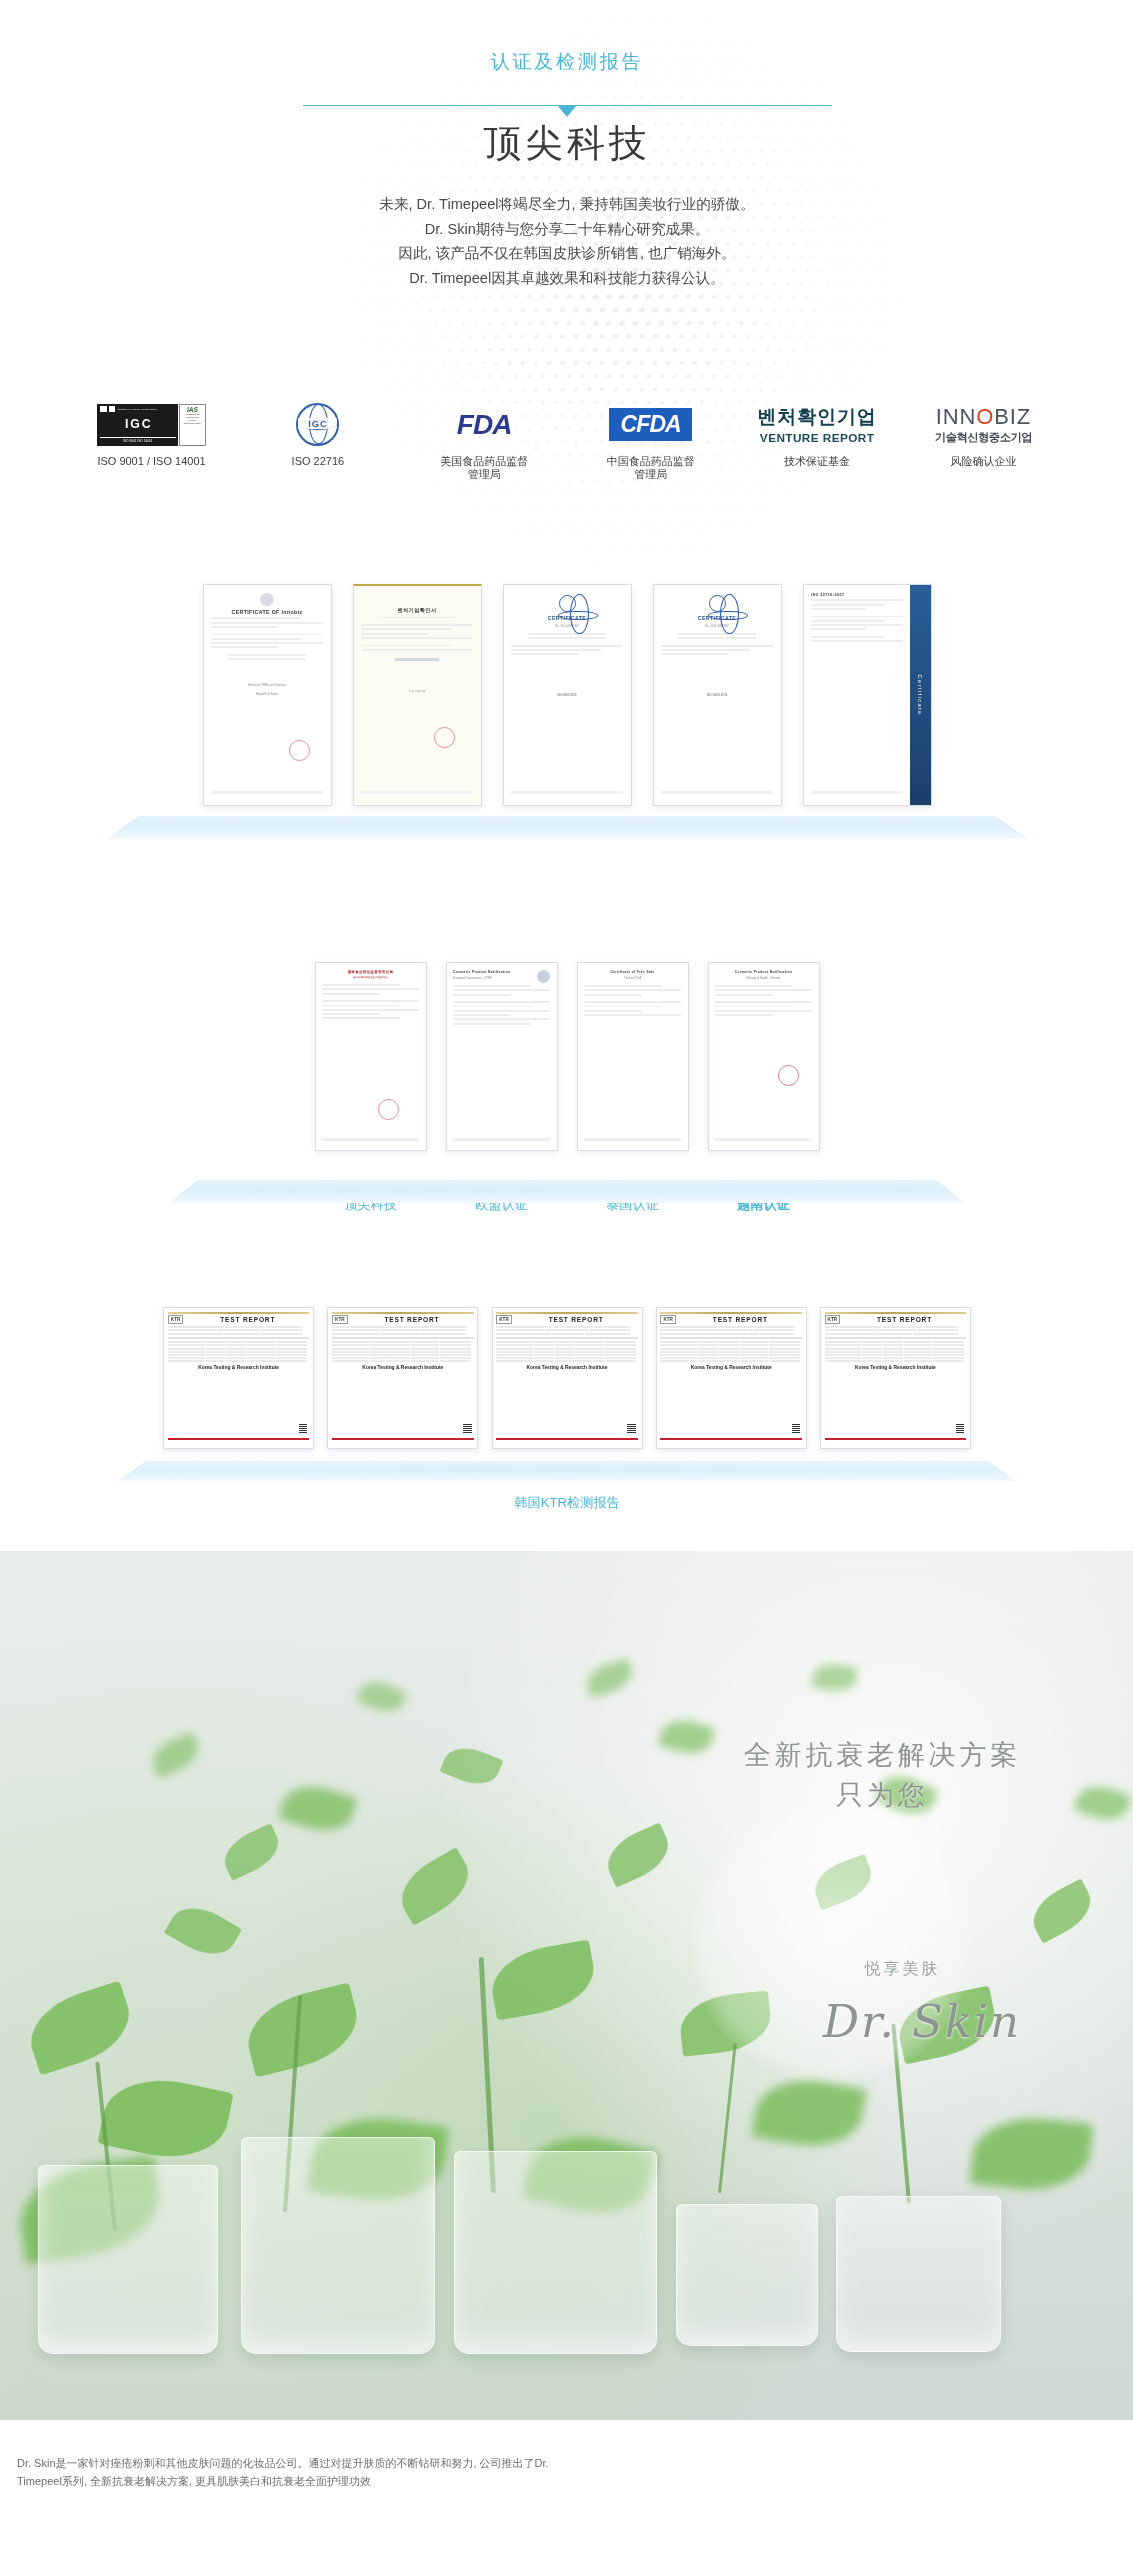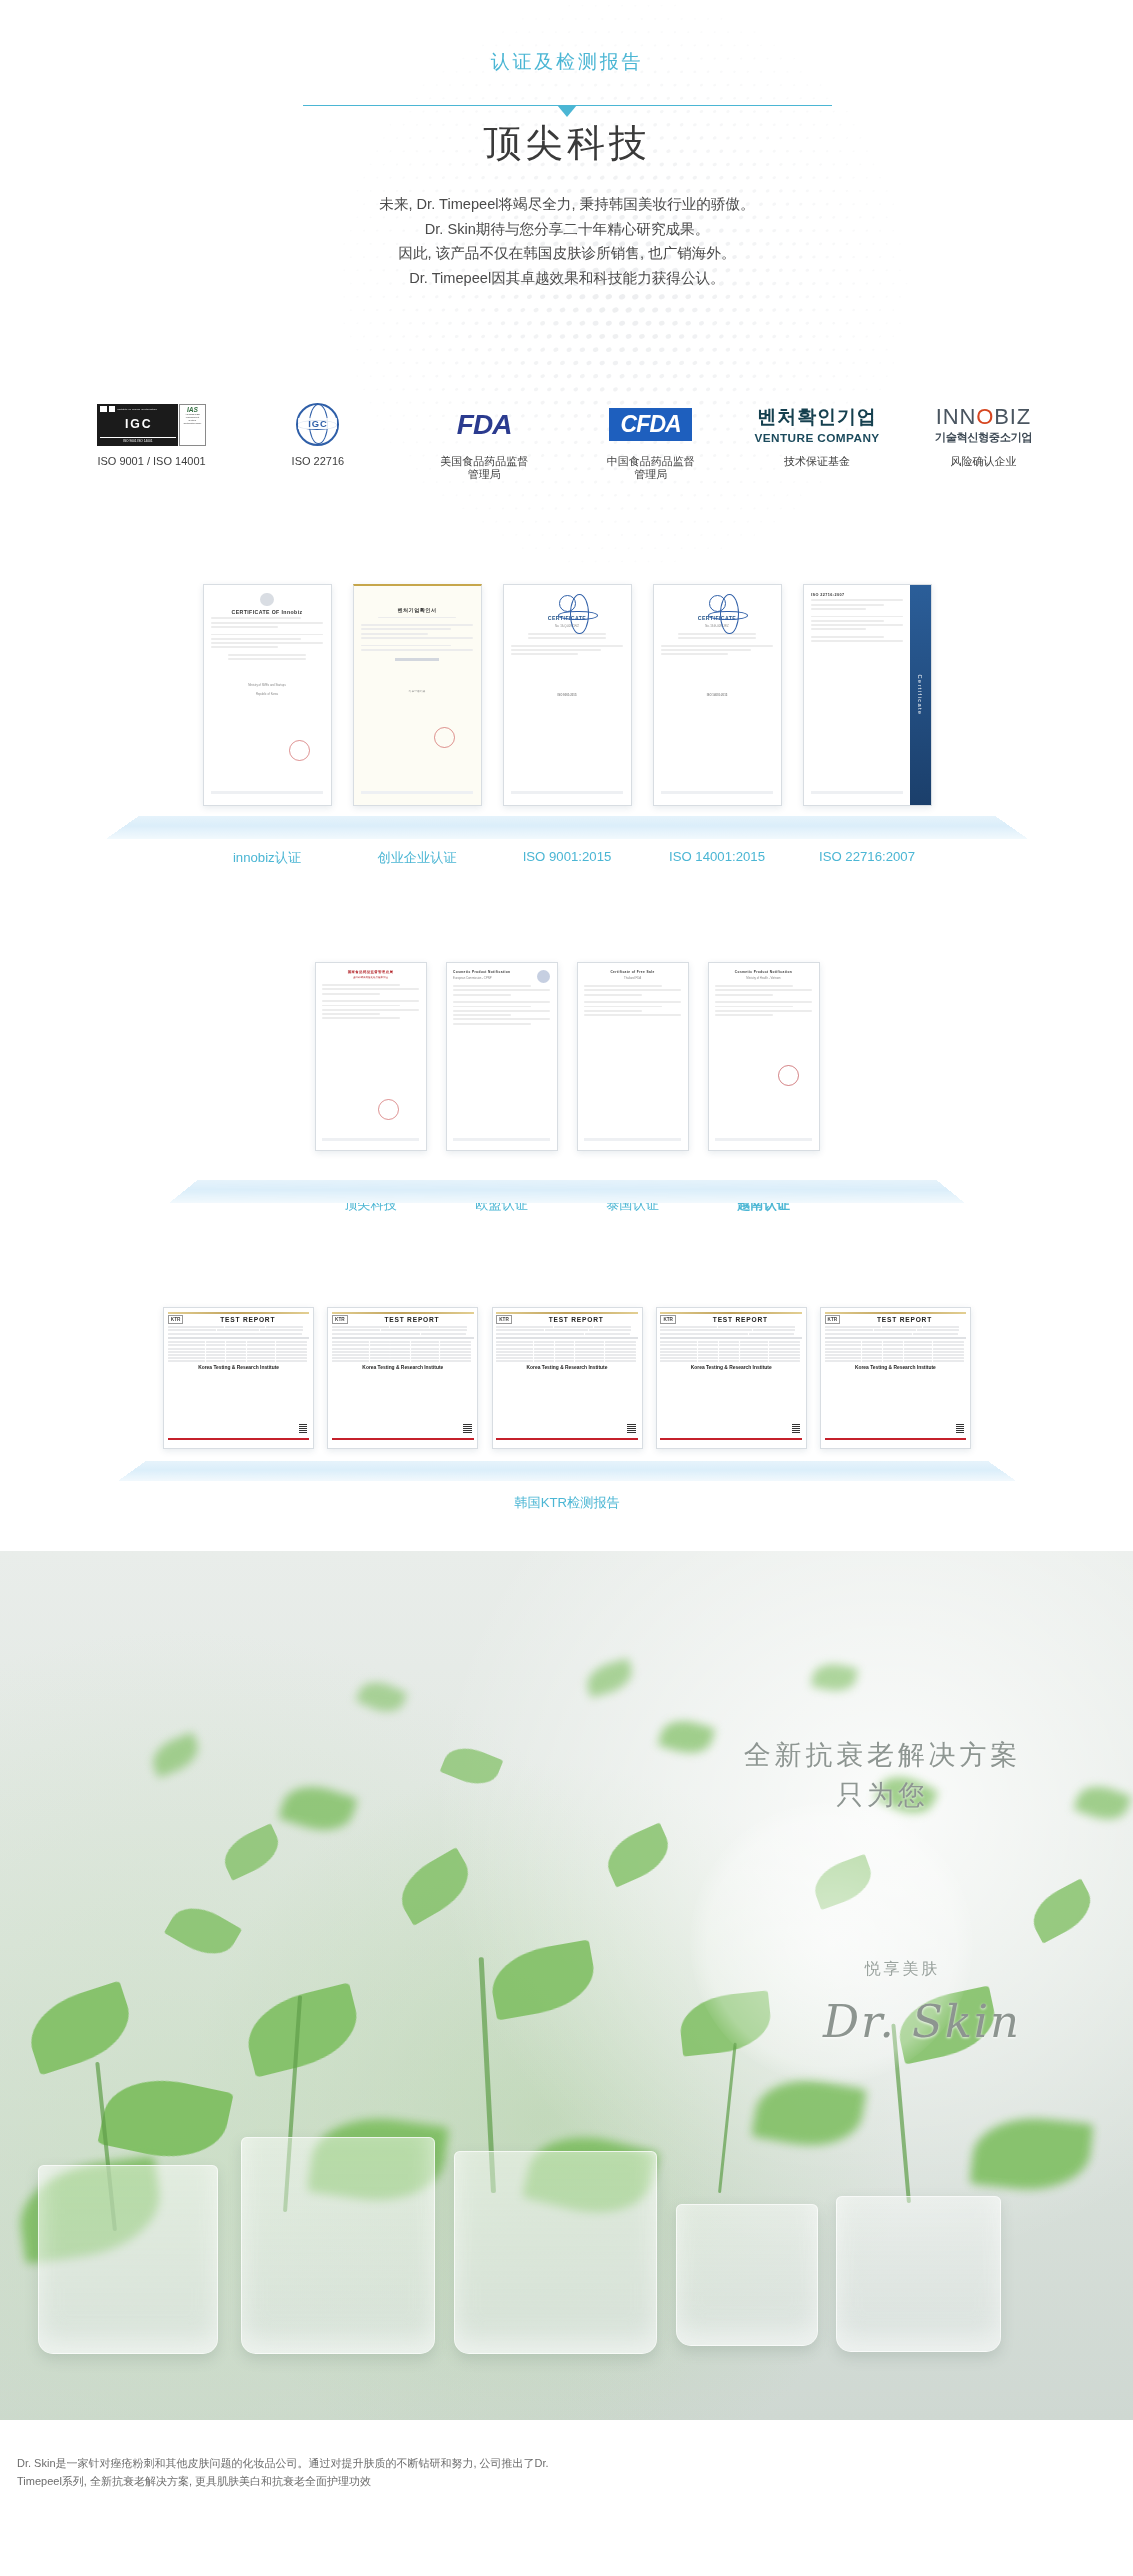--- a/index.html
+++ b/index.html
@@ -1738,21 +1738,21 @@
       <div class="logo-mark">
         <span class="cfda">CFDA</span>
       </div>
       <div class="logo-cap">中国食品药品监督
 管理局</div>
     </div>
 
     <div class="logo-cell">
       <div class="logo-mark" style="flex-direction:column;gap:0.9px;">
         <div class="venture-kr">벤처확인기업</div>
-        <div class="venture-en">VENTURE COMPANY</div>
+        <div class="venture-en">VENTURE REPORT</div>
       </div>
       <div class="logo-cap">技术保证基金</div>
     </div>
 
     <div class="logo-cell">
       <div class="logo-mark" style="flex-direction:column;gap:0.9px;">
         <div class="inno-top">
           <span>INN</span><span class="inno-o">O</span><span>BIZ</span>
         </div>
         <div class="inno-sub">기술혁신형중소기업</div>
@@ -1863,27 +1863,20 @@
             <div class="dline"></div>
           </div>
         <div class="doc-side">
           <span>Certificate</span>
         </div>
         <div class="footbar" style="right:22%"></div>
       </div>
     </div>
   </div>
 
-  <div class="gal-labels" style="gap:21px; margin-top:43px;">
-    <div class="gal-label" style="width:129px;">innobiz认证</div>
-    <div class="gal-label" style="width:129px;">创业企业认证</div>
-    <div class="gal-label" style="width:129px;">ISO 9001:2015</div>
-    <div class="gal-label" style="width:129px;">ISO 14001:2015</div>
-    <div class="gal-label" style="width:129px;">ISO 22716:2007</div>
-  </div>
 </section>
 
 <section class="gallery" style="height:326px; margin-top:28px;">
   <div class="podium" style="top:227px; left:184px; right:184px; height:38px; transform:perspective(397px) rotateX(52deg);"></div>
 
   <div class="cards" style="gap:19px; padding-top:17px;">
     <div class="card" style="width:112px;height:189px;">
       <div class="doc">
         <div class="dtitle" style="font-size:3.4px;color:#b11f24">国家食品药品监督管理总局</div>
         <div class="dsub" style="font-size:2.5px;color:#b11f24">进口非特殊用途化妆品备案凭证</div>

